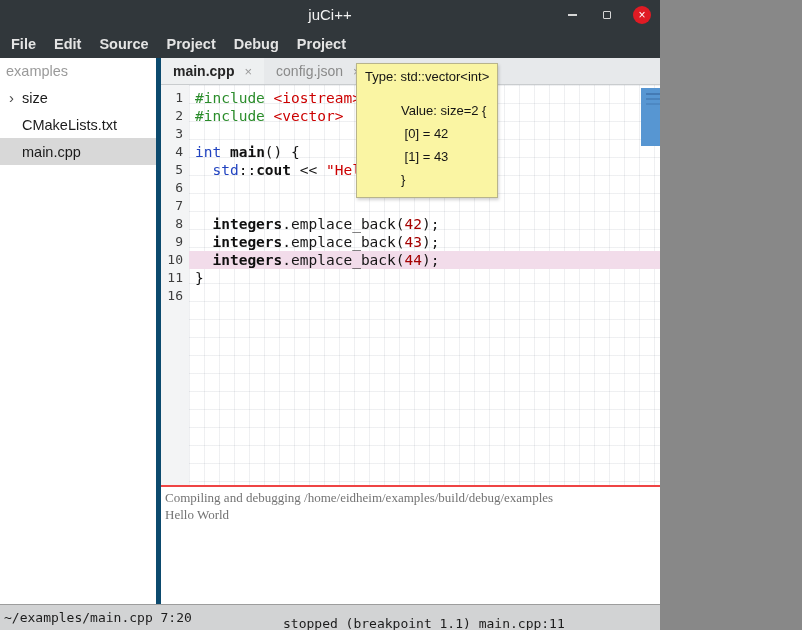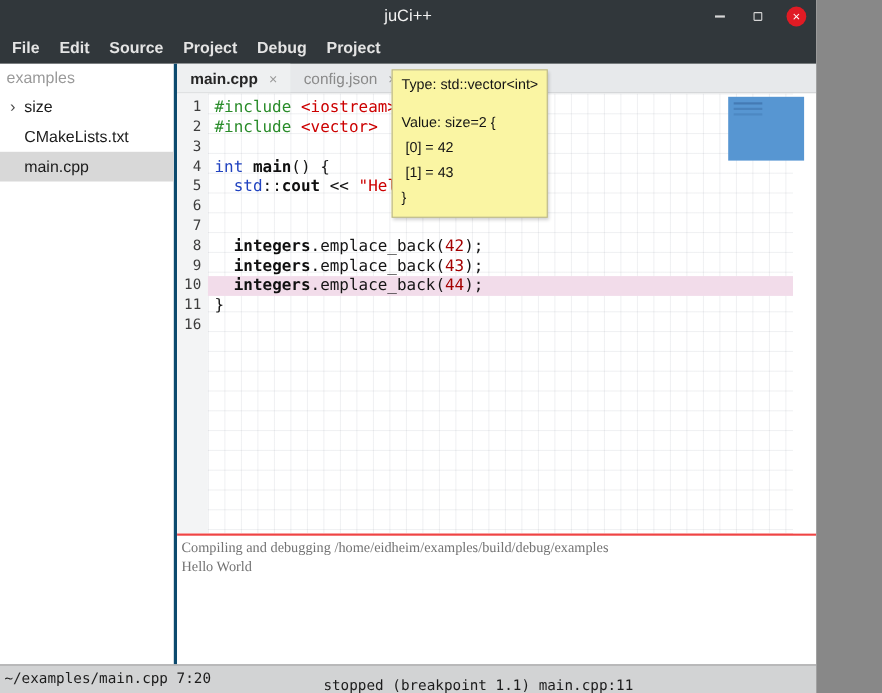--- a/index.html
+++ b/index.html
@@ -1,37 +1,37 @@
 <!DOCTYPE html>
 <html style="--titlebar-bg: #31373b; --menubar-bg: #31373b; --close-button: #e01b24; --tabbar-bg: #e7e9eb; --gutter-bg: #f3f4f5; --current-line: #e9edef; --breakpoint-line: #f2dcea; --minimap: #5796d2; --sidebar-selected: #d8d8d8; --tooltip-bg: #faf5a3; --tooltip-border: #b8b48c; --statusbar-bg: #d2d3d4; --syntax-preprocessor: #2a8c2a; --syntax-string: #cc0000; --syntax-keyword: #2143c0; --syntax-number: #a40000;"><head>
 <meta charset="utf-8">
 <style>
   * { margin:0; padding:0; box-sizing:border-box; }
   html,body { background:#888; }
   .window{
-    position:relative; width:742px; height:630px;
+    position:relative; width:660px; height:630px;
     display:flex; flex-direction:column;
     font-family:"Liberation Sans", sans-serif;
     background:#fff; overflow:hidden;
   }
   
   .titlebar{ flex:0 0 30px; background:var(--titlebar-bg); position:relative; }
   .title{ position:absolute; left:0; right:0; top:0; line-height:30px; text-align:center;
           font-size:15px; color:#f2f2f2; }
   .controls{ position:absolute; right:9px; top:0; height:30px; display:flex; align-items:center; gap:17px; }
   .ctl{ display:flex; align-items:center; justify-content:center; width:18px; height:18px; }
   .min-glyph{ display:inline-block; width:9px; height:2px; background:#d6d6d6; }
   .restore-glyph{ display:inline-block; width:8px; height:8px; border:1.5px solid #d6d6d6; border-radius:1px; }
   .ctl.close{ border-radius:50%; background:var(--close-button); color:#fff; font-size:12px; line-height:1; }
   
   .menubar{ flex:0 0 28px; background:var(--menubar-bg); display:flex; align-items:center; padding:0 2px; }
   .menu-item{ color:#e4e4e4; font-size:14.5px; padding:4px 9px; cursor:default;font-weight:bold; }
   
   .body{ flex:1; display:flex; min-height:0; }
-  .sidebar{ width:161px; flex:0 0 161px; border-right:3px solid #0c4a6e; background:#fff;
+  .sidebar{ width:161px; flex:0 0 161px; border-right:5px solid #0c4a6e; background:#fff;
             display:flex; flex-direction:column; }
   .side-header{ height:26px; padding:5px 6px; color:#9a9a9a; font-size:14.5px; }
   .tree-row{ height:27px; display:flex; align-items:center; font-size:14.5px; color:#1b1b1b;
              padding-left:6px; gap:5px; }
   .tree-row.selected{ background:var(--sidebar-selected); }
   .chevron{ width:11px; font-size:15px; color:#4a4a4a; text-align:center; }
   
   .main{ flex:1; display:flex; flex-direction:column; position:relative; min-width:0; }
   .tabbar{ flex:0 0 27px; background:var(--tabbar-bg); display:flex; align-items:stretch;
            border-bottom:1px solid #c9ccce; }
@@ -67,27 +67,27 @@
   
   .terminal{ flex:0 0 119px; border-top:2px solid #ef4444; padding:2px 4px; background:#fff;
              font-family:Liberation Serif, serif; font-size:13px; color:#737373; overflow:hidden; }
   .tline{ line-height:17px; white-space:pre; }
   
   .tooltip{ position:absolute; left:195px; top:5px; z-index:20;
             background:var(--tooltip-bg); border:1px solid var(--tooltip-border);
             padding:4px 8px 6px; font-size:13px; color:#141414;
             box-shadow:1px 2px 3px rgba(0,0,0,.18); }
   .tt-type{ line-height:17px; margin-bottom:14px; white-space:pre; }
-  .tt-value{ line-height:23px; white-space:pre; }
+  .tt-value{ line-height:23px; white-space:pre;margin-left:36px; }
   
   .statusbar{ flex:0 0 26px; background:var(--statusbar-bg); border-top:1px solid #9d9d9d;
               display:flex; align-items:center; position:relative;
               font-family:"DejaVu Sans Mono", monospace; font-size:13px; color:#1c1c1c; }
   .st-left{ margin-left:4px; }
-  .st-mid{ position:absolute; left:294px;margin-top:12px; }
+  .st-mid{ position:absolute; left:283px;margin-top:12px; }
 </style>
 </head>
 <body>
 
 <div class="window">
 
   <div class="titlebar">
     <div class="title">juCi++</div>
     <div class="controls">
       <span class="ctl">

